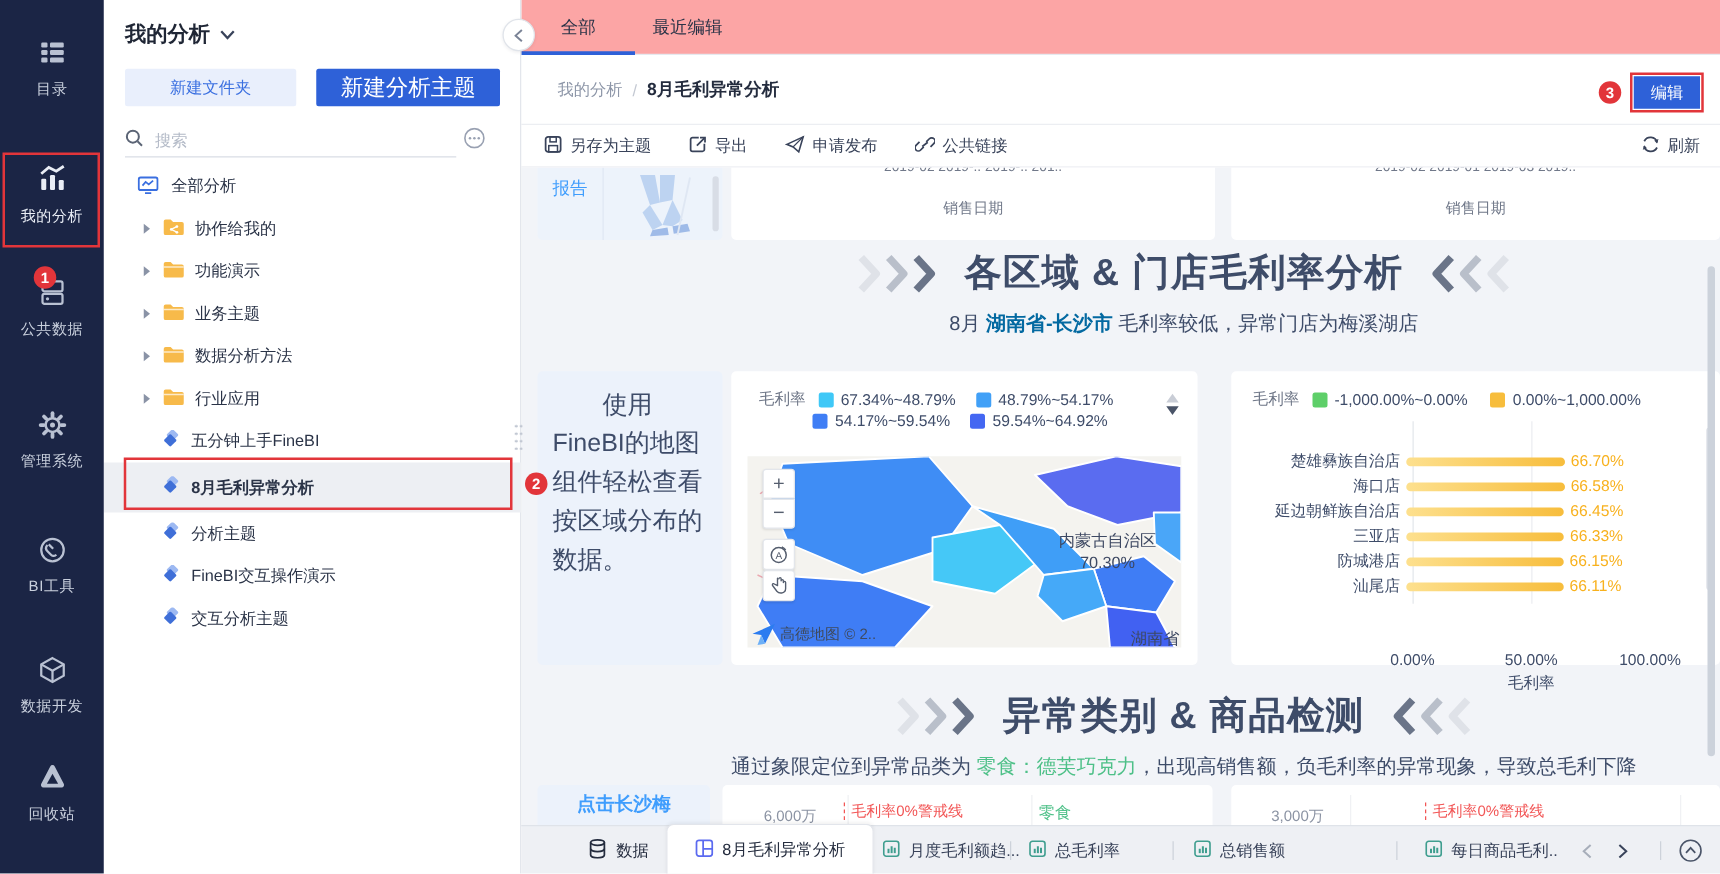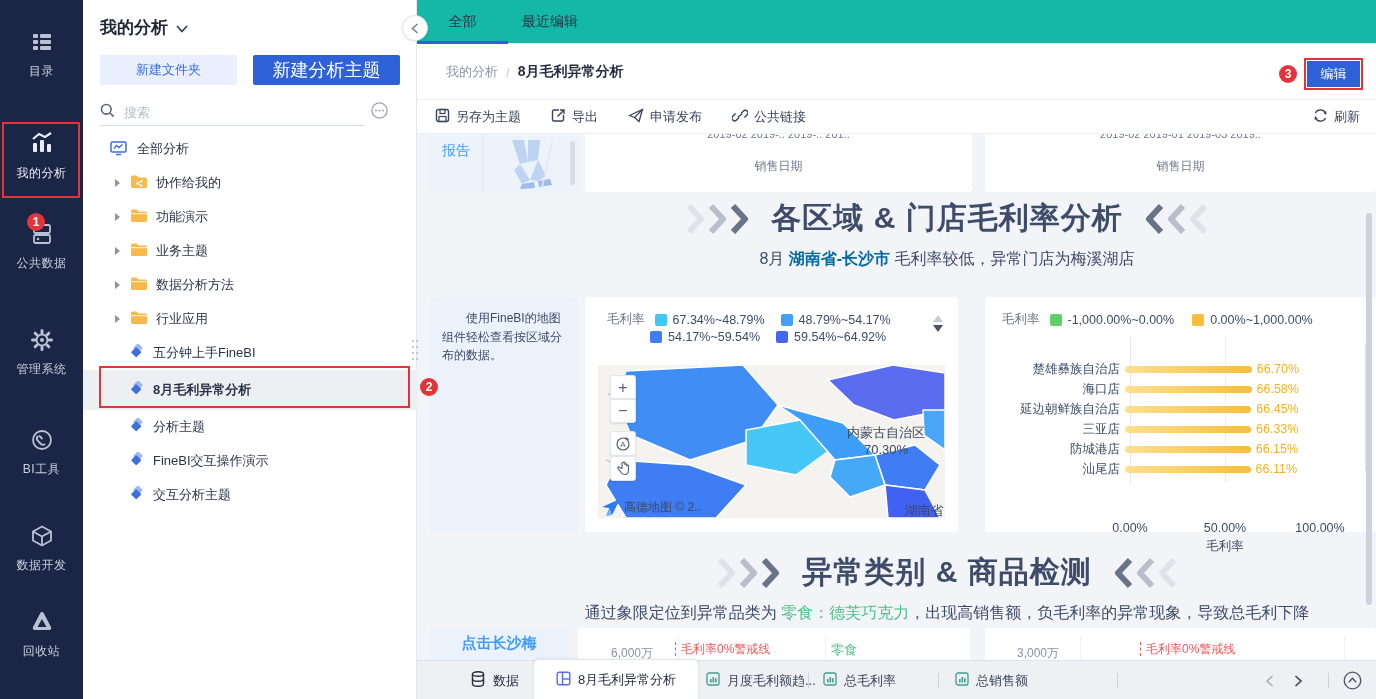--- a/index.html
+++ b/index.html
@@ -34,21 +34,21 @@
   .tree-label { white-space:nowrap; }
   .resize-dots { position:absolute; left:411px; top:338px; width:7px; height:22px; z-index:12;
     background-image:radial-gradient(circle, #c2c8d3 1px, transparent 1.2px); background-size:4px 6px; }
 
   
   .anno-box { position:absolute; border:2px solid #e2353a; z-index:60; pointer-events:none; }
   .anno-badge { position:absolute; width:18px; height:18px; background:#e2353a; border-radius:50%; color:#fff; font-size:12px; font-weight:bold; line-height:18px; text-align:center; z-index:61; }
 
   
   .main { position:absolute; left:417px; top:0; width:959px; height:699px; background:#fff; }
-  .tab-bar { position:absolute; left:0; top:0; width:959px; height:44px; background:#14b8a6; border-bottom:1px solid #e6e9ef; }
+  .tab-bar { position:absolute; left:0; top:0; width:959px; height:44px; background:#fca5a5; border-bottom:1px solid #e6e9ef; }
   .tab-cell { position:absolute; top:0; height:44px; line-height:42px; font-size:14px; color:#2a3347; text-align:center; cursor:pointer; }
   .tab-all { left:0; width:91px; font-weight:500; }
   .tab-all .tab-underline { position:absolute; left:0; bottom:0; width:91px; height:3px; background:#2e61d8; }
   .tab-recent { left:98px; width:70px; }
   .collapse-btn { position:absolute; left:-15px; top:15px; width:26px; height:26px; background:#fff; border:1px solid #e0e4ea; border-radius:50%; box-shadow:0 1px 3px rgba(20,30,50,.08); z-index:40; display:flex; align-items:center; justify-content:center; cursor:pointer; }
 
   .crumb-bar { position:absolute; left:0; top:44px; width:959px; height:56px; background:#fff; border-bottom:1px solid #eceef2; }
   .crumbs { position:absolute; left:29px; top:19px; font-size:13px; display:flex; gap:8px; align-items:center; }
   .crumb-parent { color:#8d96a8; cursor:pointer; }
   .crumb-sep { color:#c3c8d2; }
@@ -72,21 +72,21 @@
   .mini-ticks { position:absolute; left:0; top:-6px; width:100%; text-align:center; font-size:11px; color:#707889; white-space:nowrap; }
   .mini-xlabel { position:absolute; left:0; top:24px; width:100%; text-align:center; font-size:12px; color:#707889; }
 
   .section { position:absolute; left:100px; width:860px; text-align:center; }
   .section-title-row { display:flex; align-items:center; justify-content:center; gap:14px; }
   .section-title { font-size:30px; font-weight:600; color:#3e4c69; letter-spacing:1px; }
   .section-sub { margin-top:10px; font-size:16px; color:#3e4c69; }
   .hl-orange { color:#0369a1; font-weight:bold; }
   .hl-green { color:#4ec088; }
 
-  .map-note-card { left:13px; top:163px; width:148px; height:235px; padding:12px 12px; font-size:12px; line-height:1.55; color:#3e4c69; }
+  .map-note-card { left:13px; top:163px; width:148px; height:235px; padding:12px 12px; font-size:20px; line-height:1.55; color:#3e4c69; }
   .map-note-card .indent { text-indent:2em; }
 
   .map-card { left:168px; top:163px; width:373px; height:235px; }
   .legend-row { position:absolute; display:flex; align-items:center; gap:6px; font-size:12.5px; color:#3e4c69; }
   .legend-title { color:#6e7687; margin-right:4px; }
   .swatch { display:inline-block; width:12px; height:12px; border-radius:2px; }
   .sort-arrows { position:absolute; left:348px; top:18px; display:flex; flex-direction:column; gap:3px; cursor:pointer; }
   .tri-up { width:0; height:0; border-bottom:7px solid #c9cdd6; border-left:5px solid transparent; border-right:5px solid transparent; }
   .tri-down { width:0; height:0; border-top:7px solid #4a5468; border-left:5px solid transparent; border-right:5px solid transparent; }
   .map-box { position:absolute; left:13px; top:68px; width:347px; height:153px; background:#f4f3ef; overflow:hidden; }
@@ -662,20 +662,31 @@
               <rect x="1" y="1" width="12" height="12" rx="2" fill="none" stroke="#3f9e8f" stroke-width="1.3"></rect>
               <g fill="#3f9e8f">
                 <rect x="4" y="7" width="1.6" height="3.5"></rect>
                 <rect x="6.5" y="5" width="1.6" height="5.5"></rect>
                 <rect x="9" y="6.2" width="1.6" height="4.3"></rect>
               </g>
             </svg></span>
         <span>总销售额</span>
       </div>
       <div class="tab-divider" style="left:700px;"></div>
+      <div class="sheet-tab" style="left:723px;">
+        <span><svg width="14" height="14" viewBox="0 0 14 14">
+              <rect x="1" y="1" width="12" height="12" rx="2" fill="none" stroke="#3f9e8f" stroke-width="1.3"></rect>
+              <g fill="#3f9e8f">
+                <rect x="4" y="7" width="1.6" height="3.5"></rect>
+                <rect x="6.5" y="5" width="1.6" height="5.5"></rect>
+                <rect x="9" y="6.2" width="1.6" height="4.3"></rect>
+              </g>
+            </svg></span>
+        <span>每日商品毛利..</span>
+      </div>
       <div class="bb-arrow" style="left:848px;">
           <svg width="9" height="12" viewBox="0 0 9 12">
             <polyline points="7.5,1 2,6 7.5,11" fill="none" stroke="#a7aeba" stroke-width="1.6"></polyline>
           </svg>
         </div>
       <div class="bb-arrow" style="left:877px;">
           <svg width="9" height="12" viewBox="0 0 9 12">
             <polyline points="1.5,1 7,6 1.5,11" fill="none" stroke="#39435a" stroke-width="1.6"></polyline>
           </svg>
         </div>

